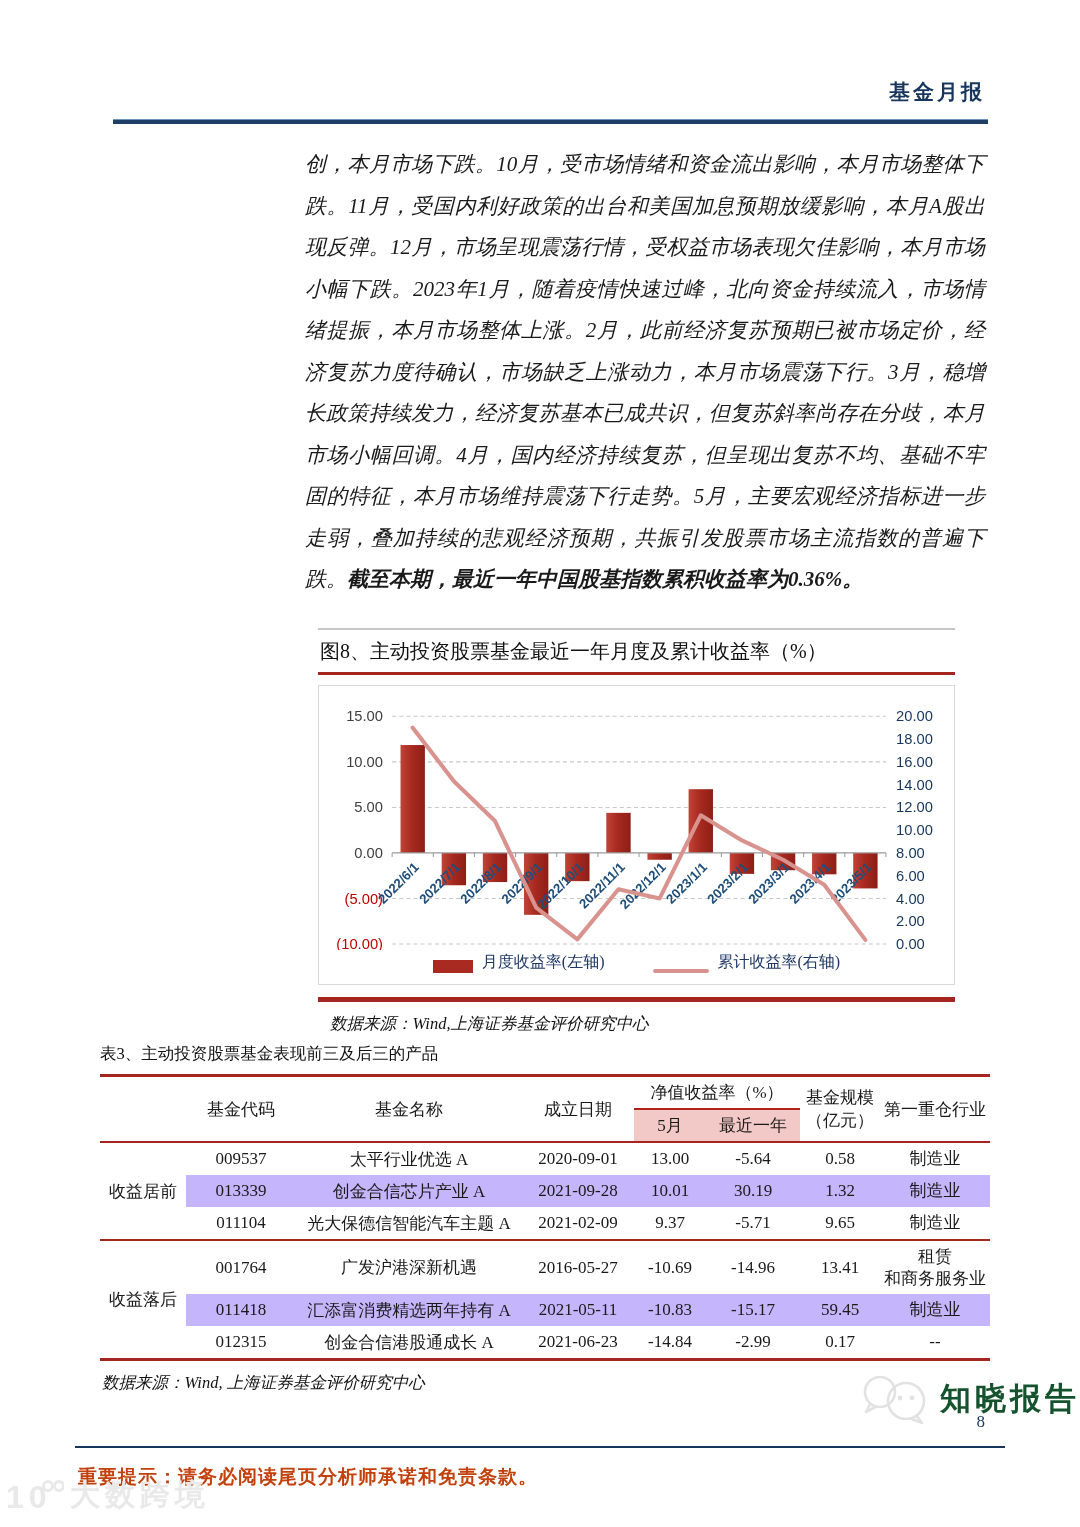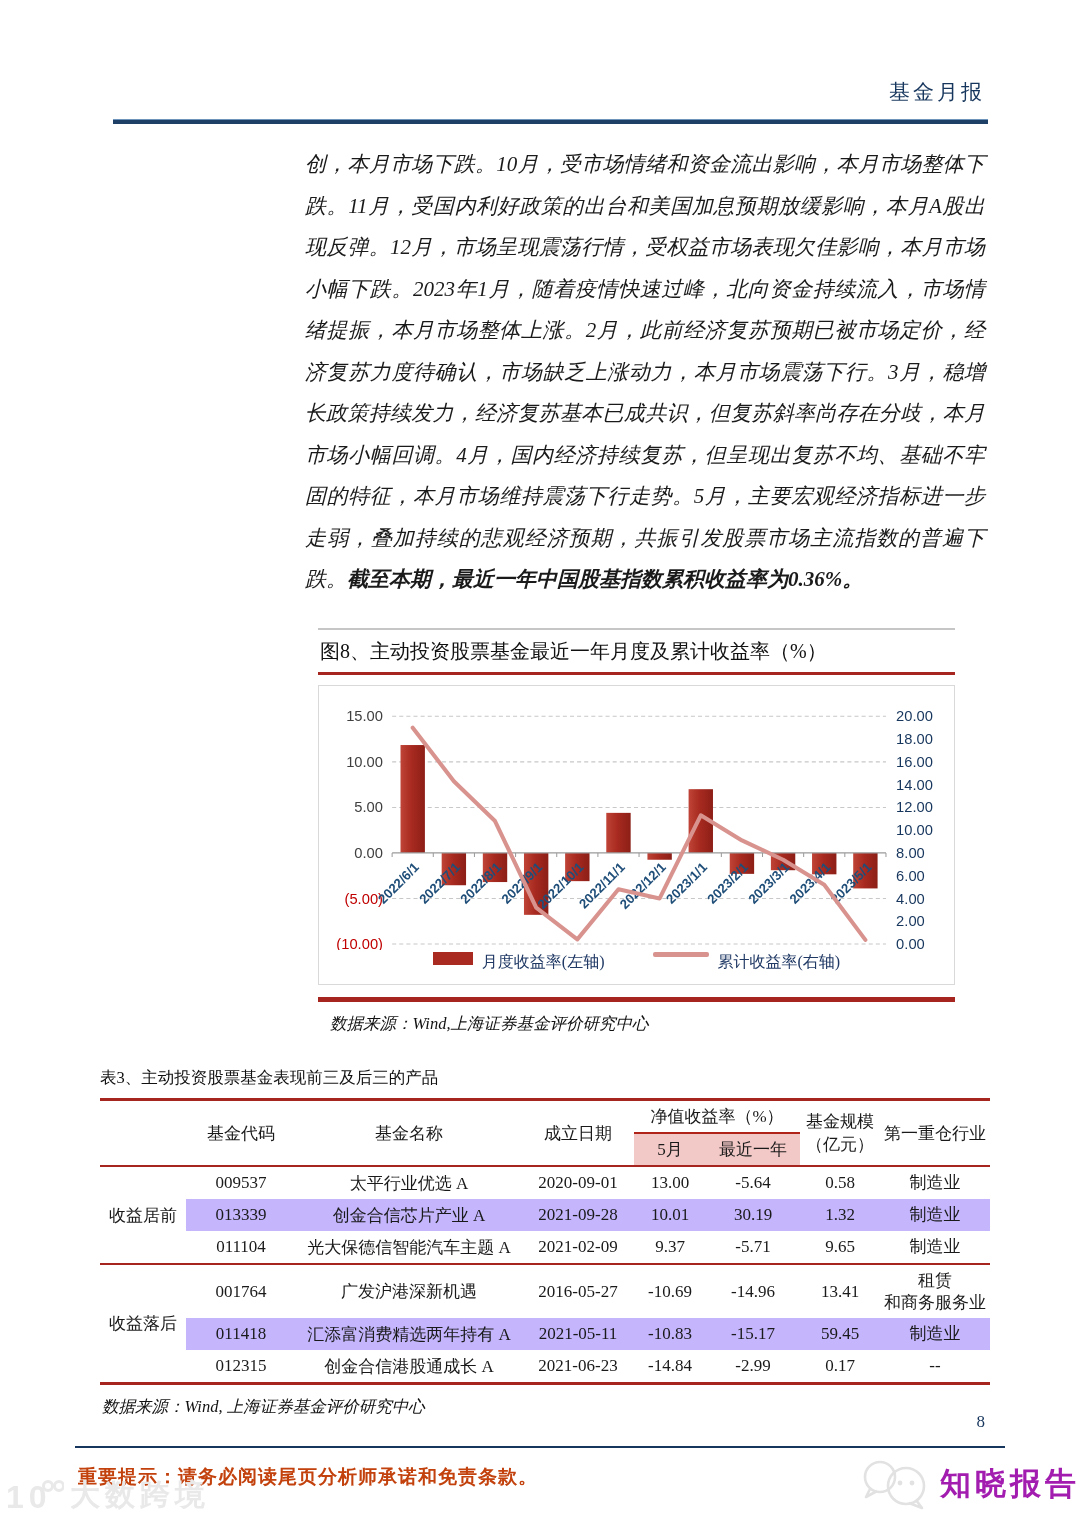--- a/index.html
+++ b/index.html
@@ -10,21 +10,21 @@
     font-family:"Liberation Serif","DejaVu Serif",serif;
     color:#1a1a1a;
     overflow:hidden;
   }
   
   .header-title{
     padding-top:78px;
     text-align:right;
     margin-right:95px;
     font-size:21px;
-    font-weight:normal;
+    font-weight:bold;
     letter-spacing:3px;
     color:#17365D;
     padding-left:22px;
   }
   .header-rule{
     margin:13px 92px 0 113px;
     height:4px;
     background:#1F4066;
     border-top:1px solid #6F94BC;
   }
@@ -47,27 +47,27 @@
     border:1.5px solid #D9D9D9;
     padding:8px 2px 2px 2px;
     background:#fff;
   }
   .chart-box svg{display:block;width:630px;height:auto;font-family:"Liberation Sans","DejaVu Sans",sans-serif;}
   .chart-legend{
     display:flex;justify-content:center;align-items:center;gap:48px;
     padding:2px 0 9px 0;
     font-size:16px;color:#1F3864;
   }
-  .legend-item{display:flex;align-items:flex-start;}
+  .legend-item{display:flex;align-items:flex-end;}
   .swatch-bar{width:40px;height:13px;background:#A82A20;display:inline-block;margin-right:9px;}
   .swatch-line{width:56px;height:4.5px;background:#D9938F;border-radius:2px;display:inline-block;margin-right:9px;}
   .fig-bottom-rule{height:5px;background:#A6251F;margin-top:12px;}
   .fig-source{font-style:italic;font-size:16.5px;margin:11px 0 0 12px;color:#111;}
   
-  .table-block{margin:32px 90px 0 100px;width:890px;}
+  .table-block{margin:8px 90px 0 100px;width:890px;}
   .table-title{font-size:16.5px;margin-bottom:9px;color:#111;}
   table.funds{
     width:890px;border-collapse:collapse;table-layout:fixed;
     font-size:17px;text-align:center;
     border-top:3px solid #A6251F;
     border-bottom:3px solid #A6251F;
   }
   table.funds thead{border-bottom:2.5px solid #A6251F;}
   table.funds th{font-weight:normal;padding:4px 2px;vertical-align:middle;}
   table.funds td{padding:4.5px 2px;vertical-align:middle;}
@@ -84,23 +84,23 @@
     position:absolute;left:78px;top:1456px;
     font-size:19px;font-weight:bold;color:#c2410c;letter-spacing:1px;margin-top:8px;
   }
   
   .wm-left{
     position:absolute;left:6px;top:1474px;
     display:flex;align-items:center;
     color:#E9E9E9;font-size:30px;font-weight:bold;letter-spacing:5px;justify-content:flex-end;
   }
   .wm-right{
-    position:absolute;right:0px;top:1456px;
+    position:absolute;right:0px;top:1371px;
     display:flex;align-items:center;
-    color:#a21caf;font-size:31px;font-weight:bold;letter-spacing:4px;
+    color:#14532d;font-size:31px;font-weight:bold;letter-spacing:4px;
     text-shadow:1px 1px 0 #ffffff;
   }
   .wm-right svg,.wm-left svg{margin-right:6px;}
 </style>
 </head>
 <body>
 
 <div class="page">
 
   <div class="header-title">基金月报</div>

